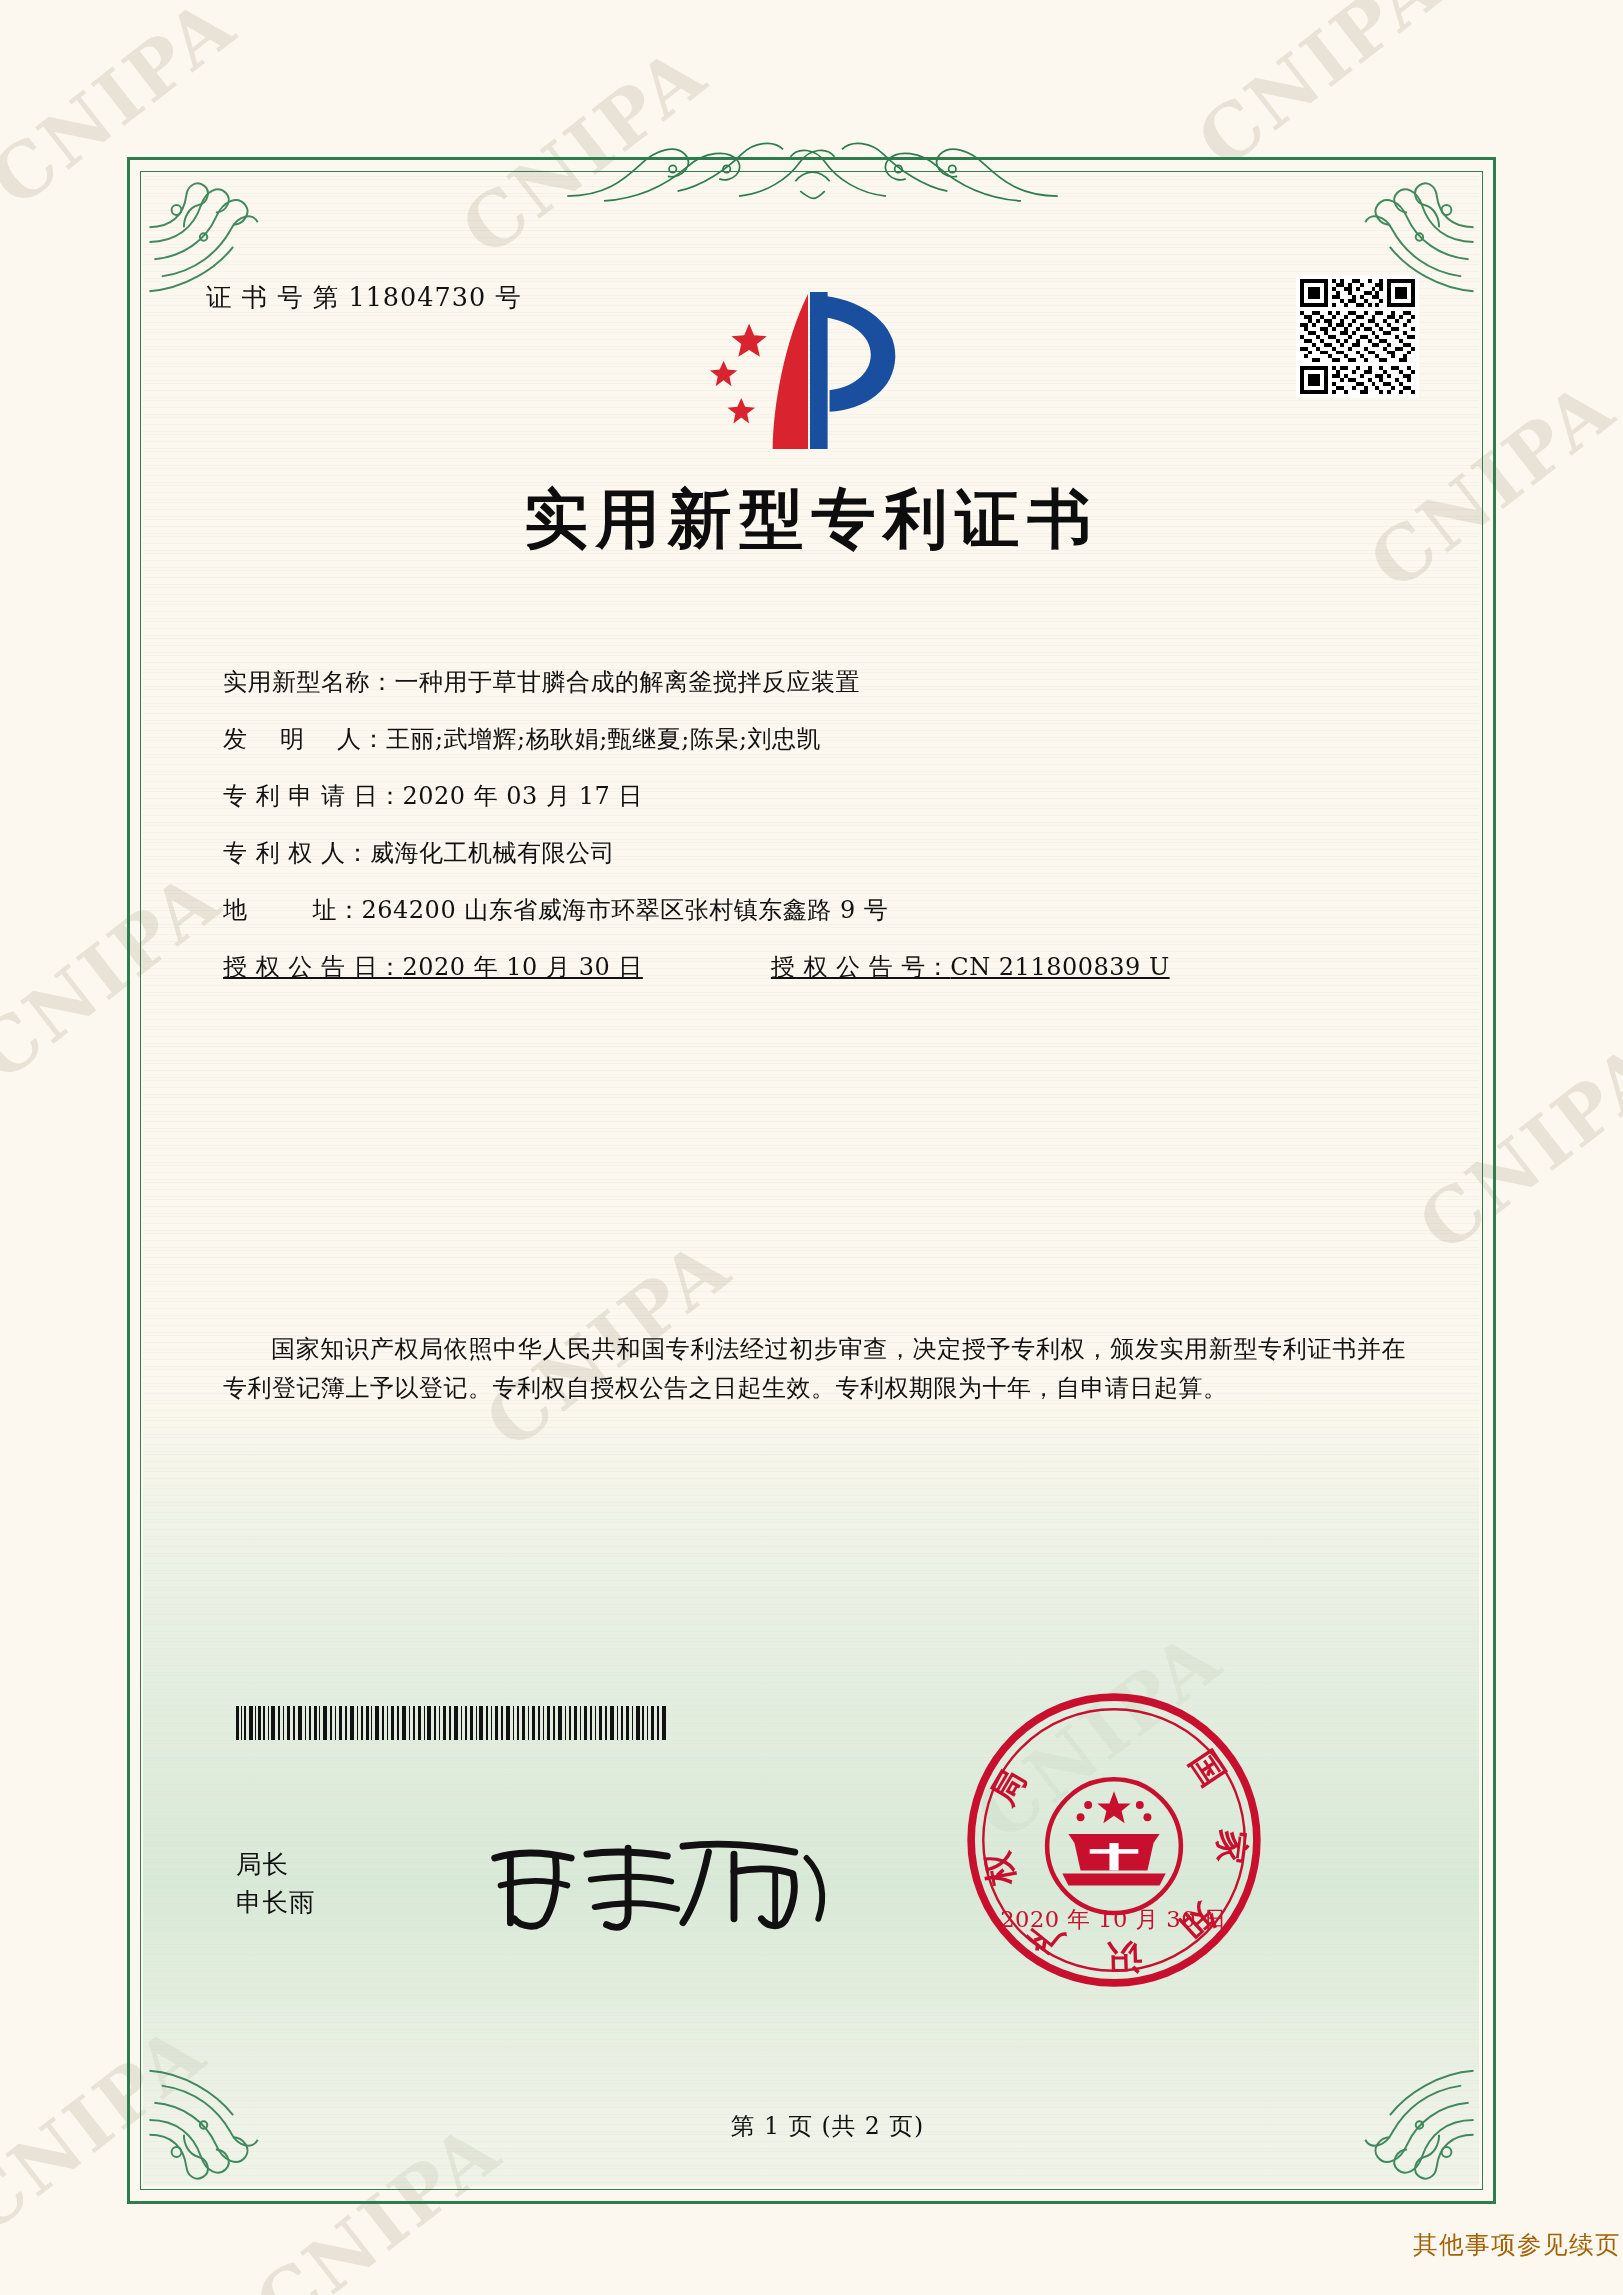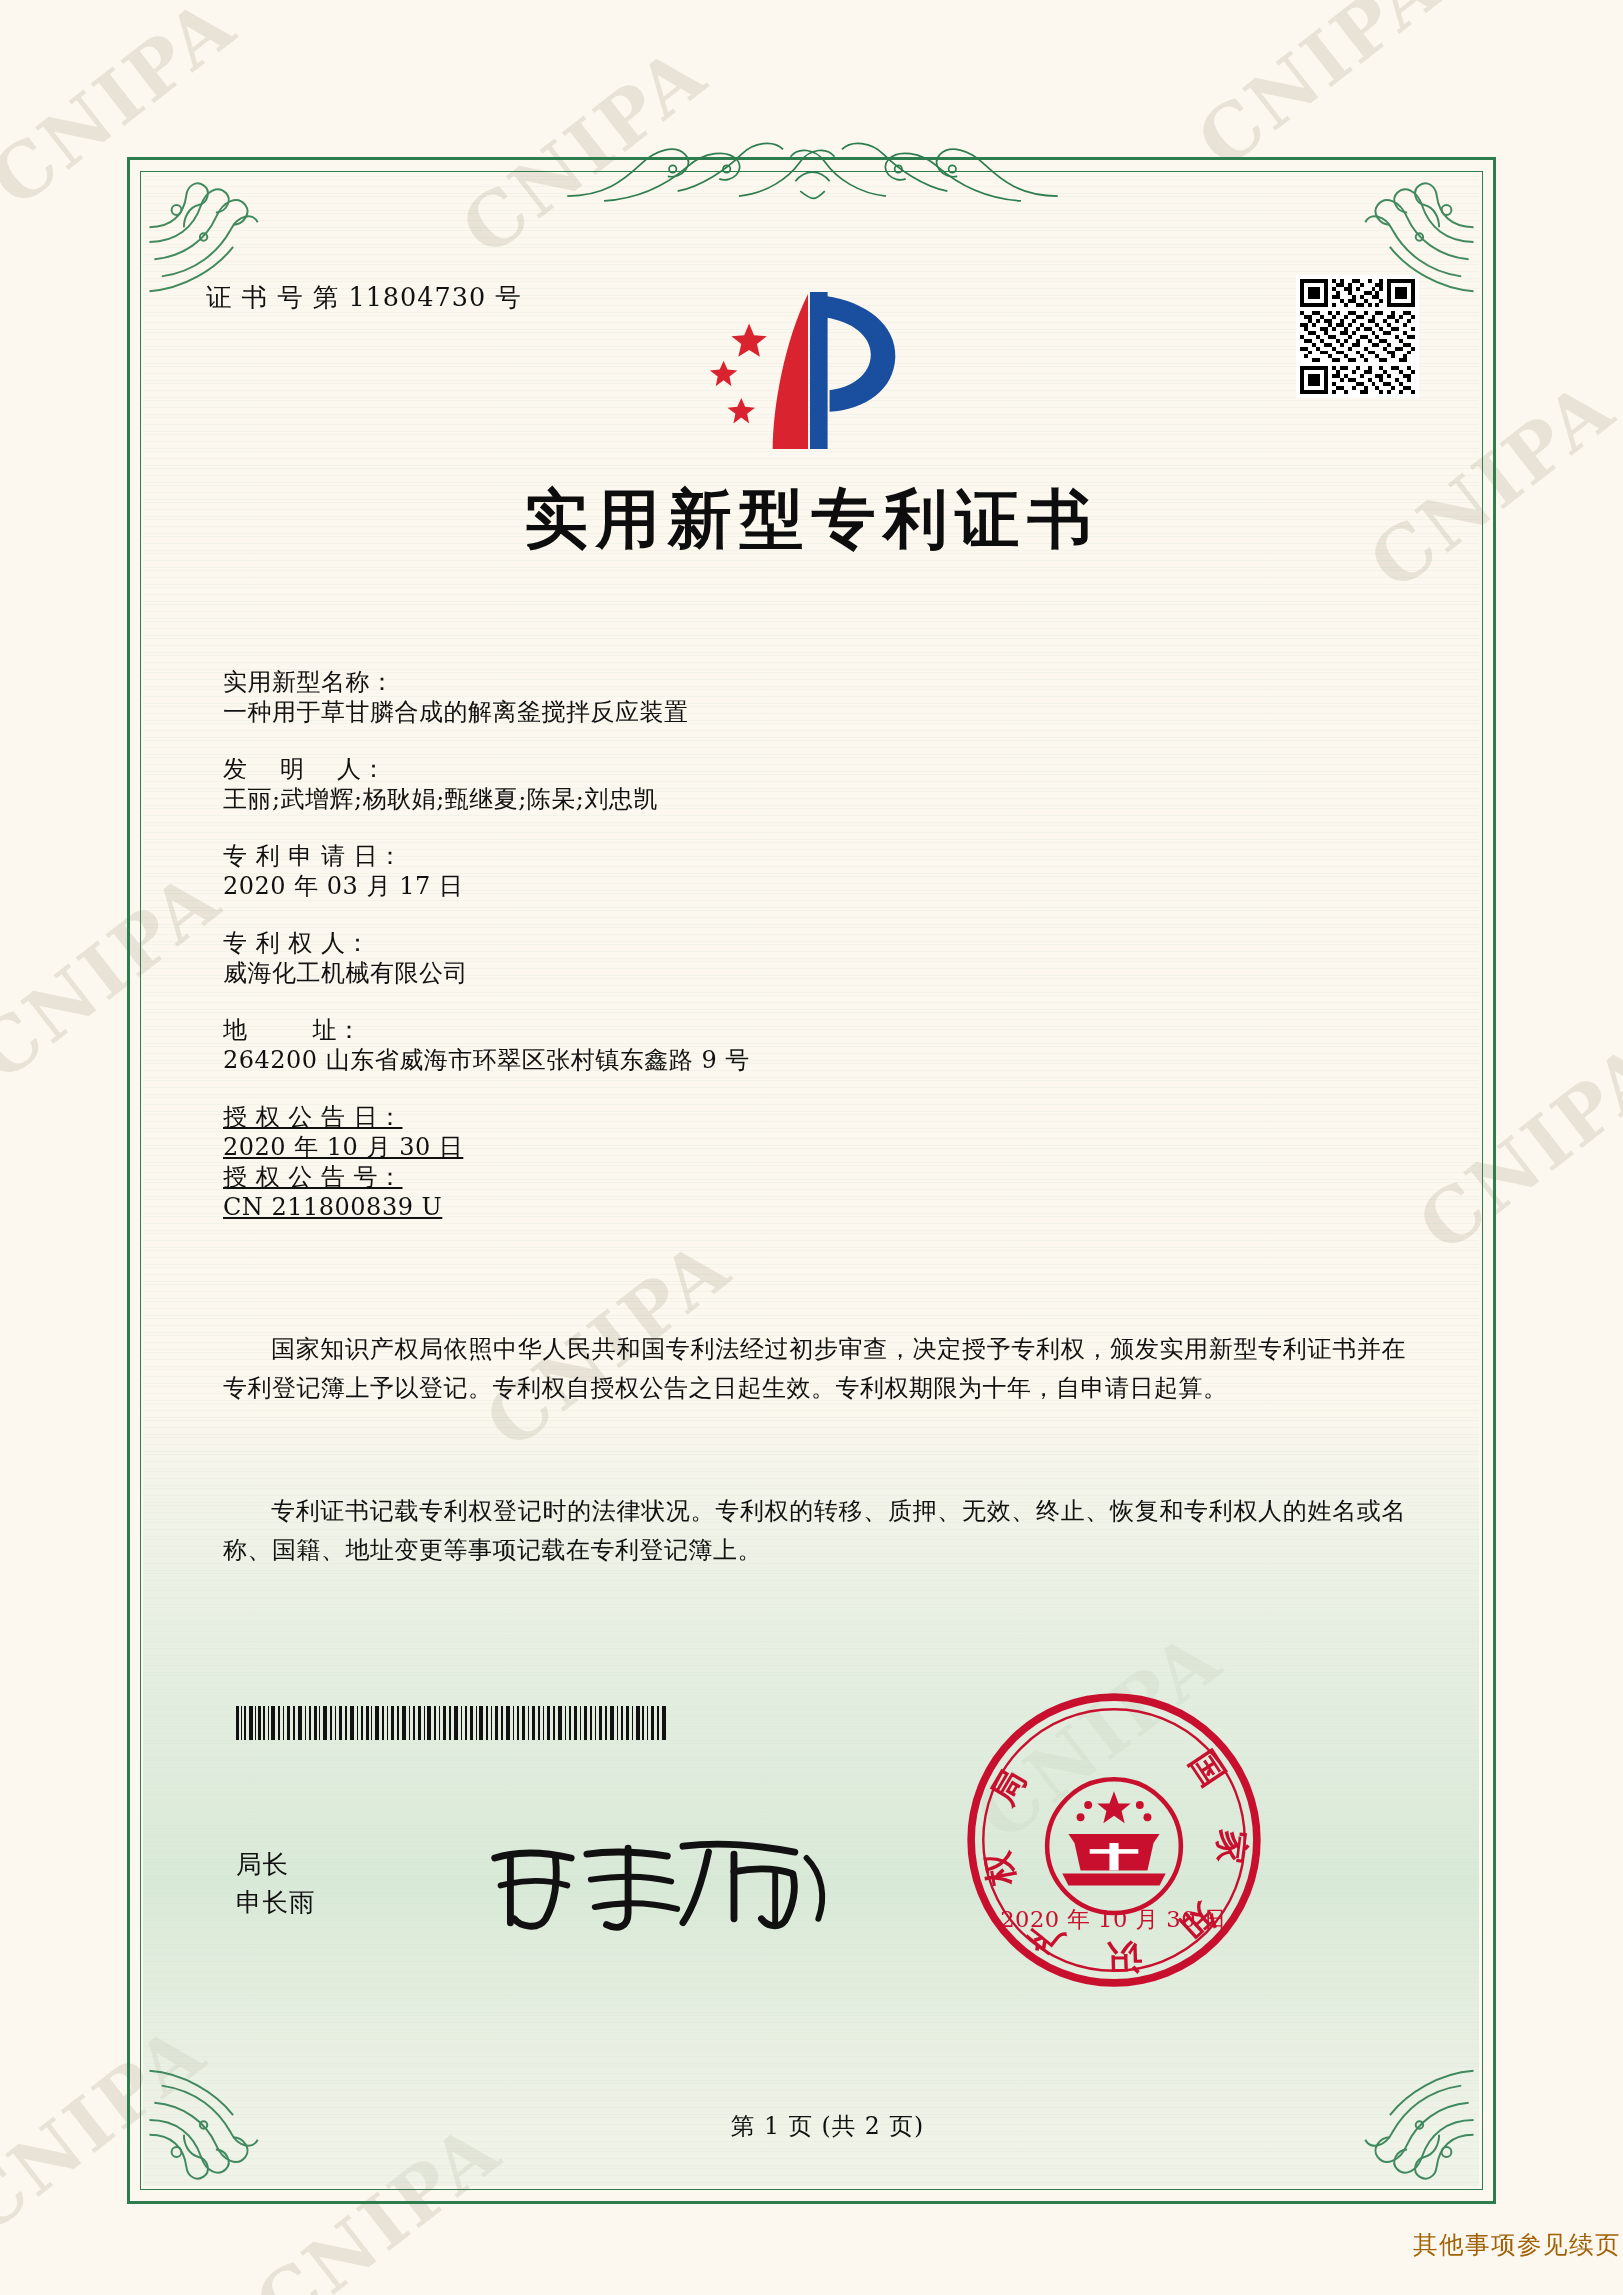--- a/index.html
+++ b/index.html
@@ -154,21 +154,20 @@
     width: 1178px;
     font-family: "DejaVu Serif", "Liberation Serif", serif;
     color: #111;
   }
   .field-row {
     display: flex;
     align-items: baseline;
     margin-bottom: 27px;
     font-size: 24px;
     line-height: 1.25;
-    flex-direction: column;
   }
   .field-label {
     white-space: pre;
     letter-spacing: 0.5px;
   }
   .field-value {
     letter-spacing: 0.5px;
   }
   .field-value.mono {
     letter-spacing: 1.5px;
@@ -604,21 +603,20 @@
     <div class="field-row dual">
       <span class="field-label">授 权 公 告 日：</span>
       <span class="field-value">2020 年 10 月 30 日</span>
       <span class="dual-gap"></span>
       <span class="field-label">授 权 公 告 号：</span>
       <span class="field-value">CN 211800839 U</span>
     </div>
   </div>
 
   <div class="para para-1">国家知识产权局依照中华人民共和国专利法经过初步审查，决定授予专利权，颁发实用新型专利证书并在专利登记簿上予以登记。专利权自授权公告之日起生效。专利权期限为十年，自申请日起算。</div>
-  <div class="para para-2">专利证书记载专利权登记时的法律状况。专利权的转移、质押、无效、终止、恢复和专利权人的姓名或名称、国籍、地址变更等事项记载在专利登记簿上。</div>
 
   <div class="barcode">
     <svg viewBox="0 0 440 34" shape-rendering="crispEdges">
       <g fill="#111">
         <rect x="0" y="0" width="3" height="34"></rect>
           <rect x="5" y="0" width="1" height="34"></rect>
         <rect x="8" y="0" width="2" height="34"></rect>
           <rect x="13" y="0" width="4" height="34"></rect>
         <rect x="19" y="0" width="1" height="34"></rect>
           <rect x="22" y="0" width="3" height="34"></rect>

